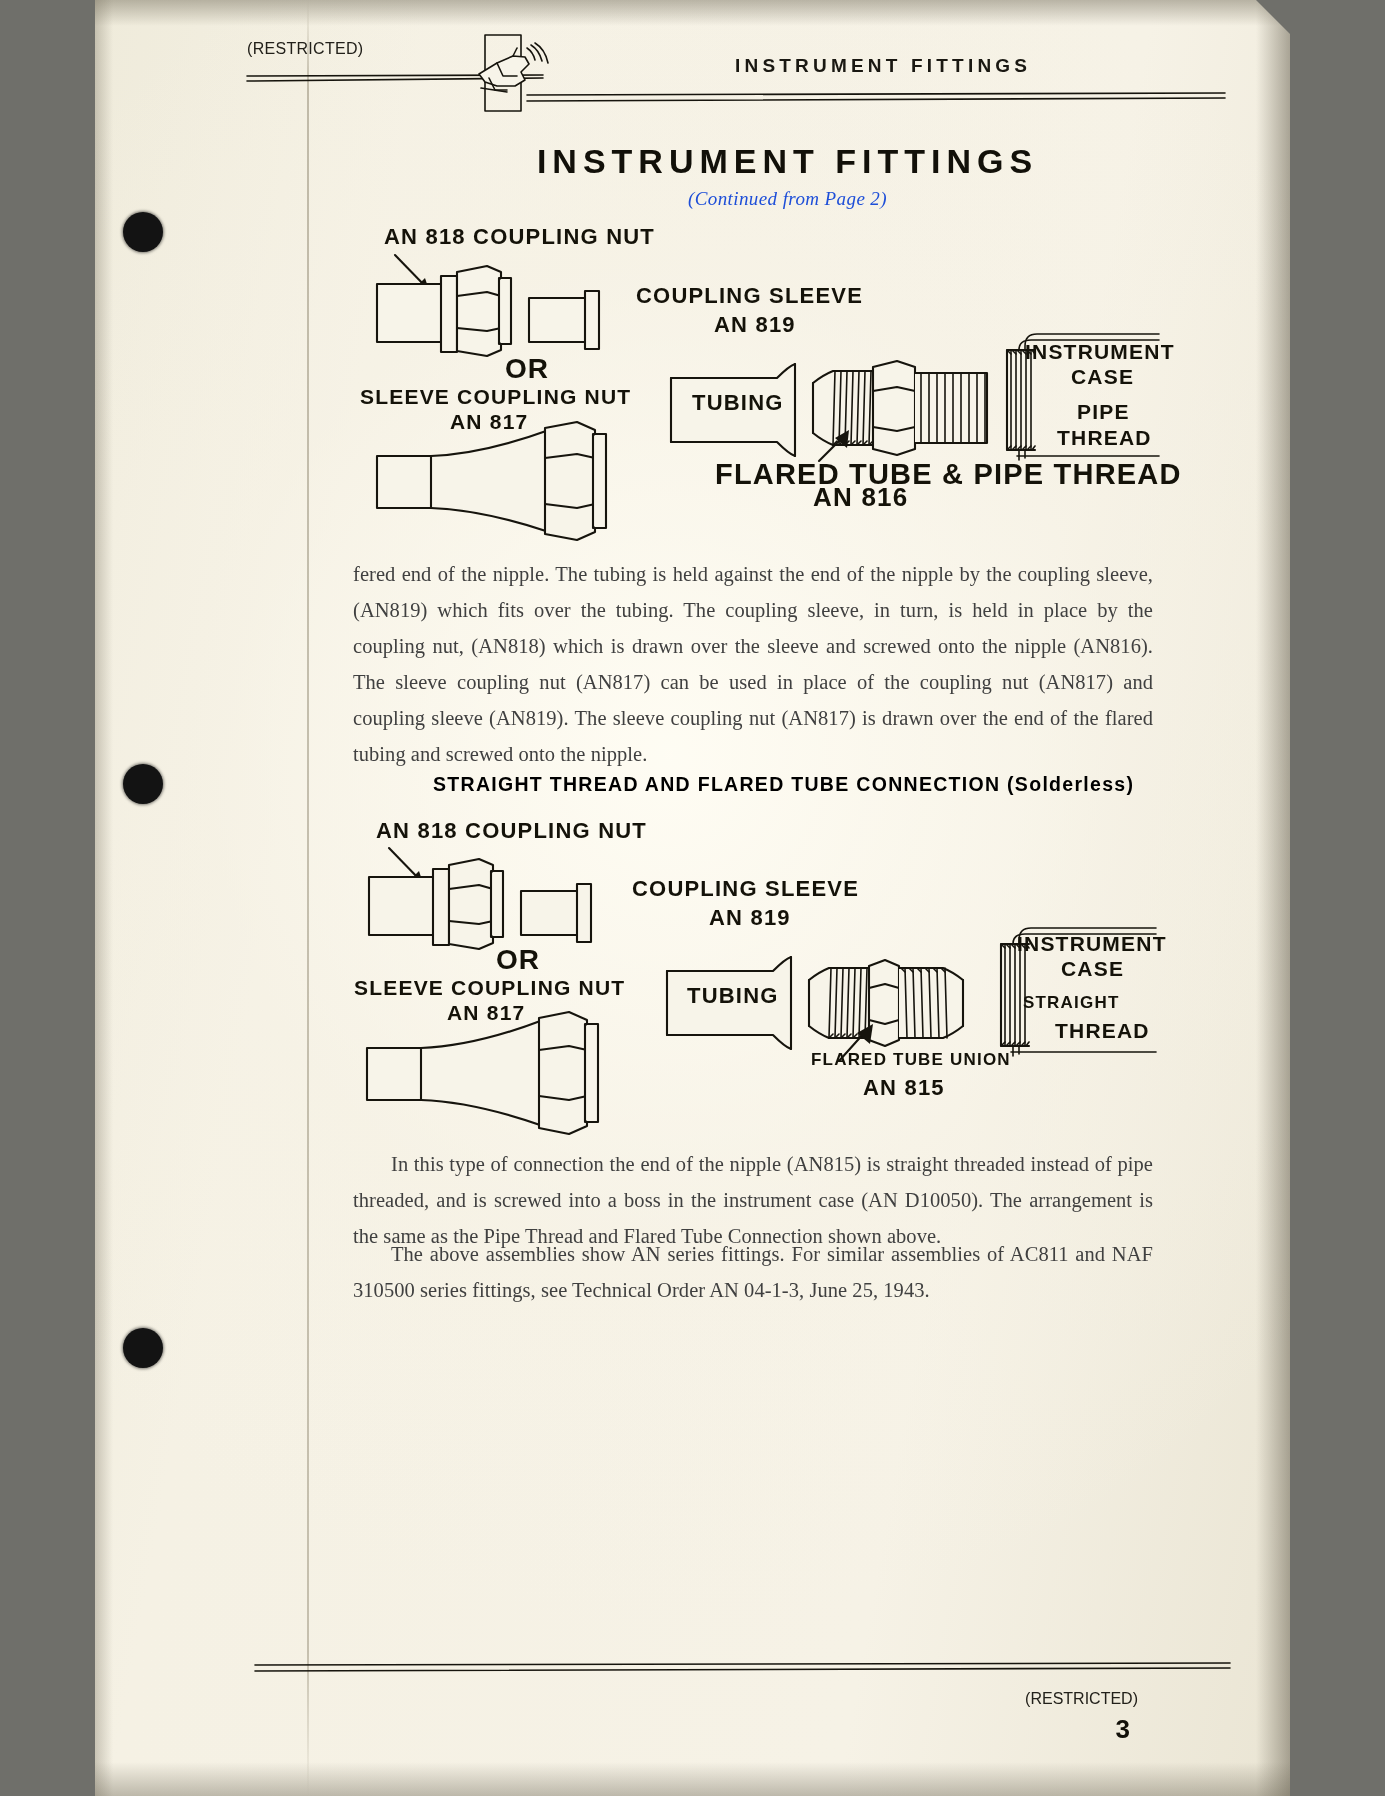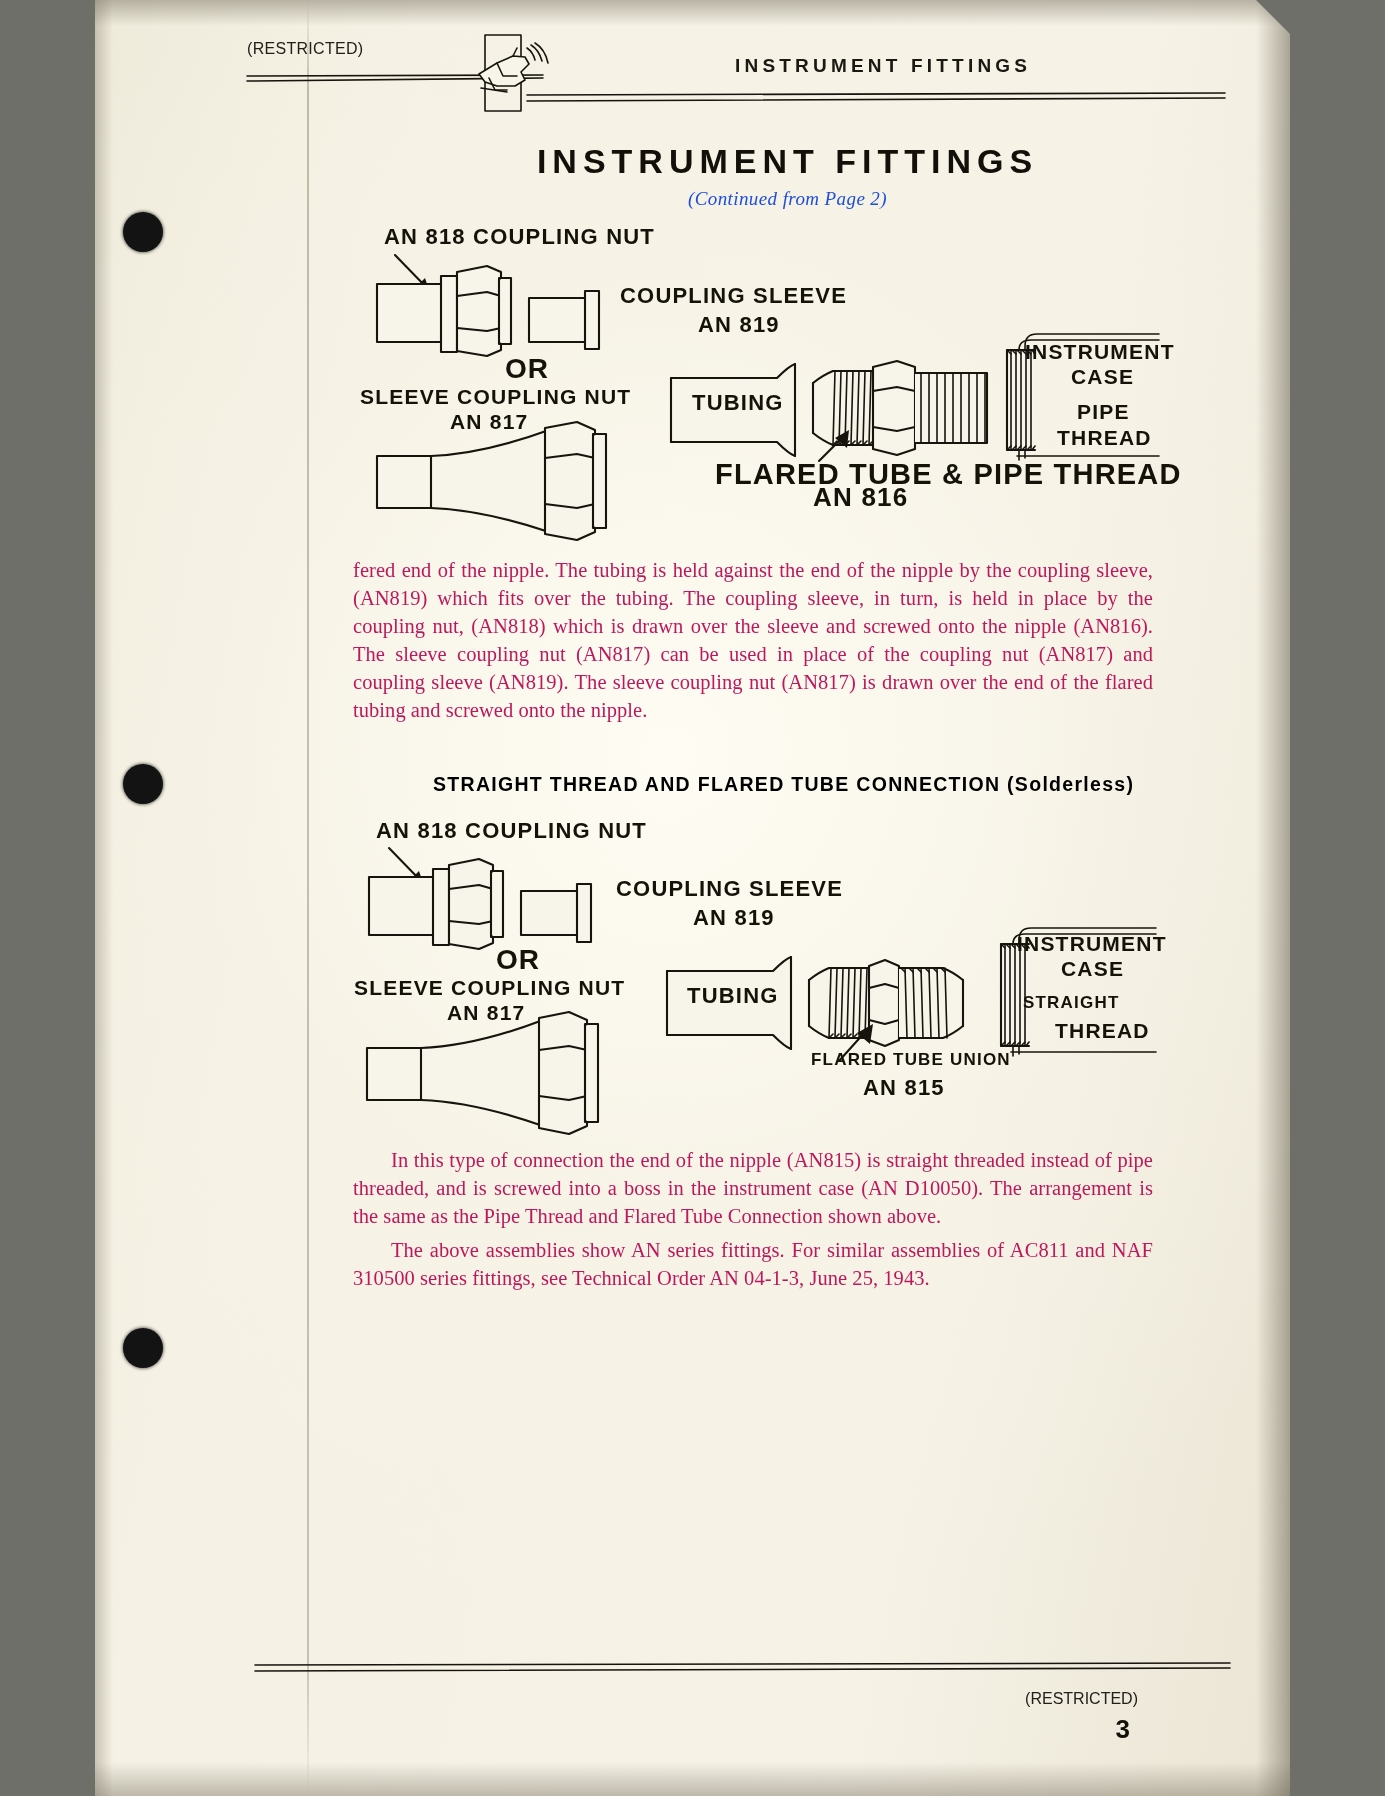--- a/index.html
+++ b/index.html
@@ -110,29 +110,29 @@
   
   .lbl {
     position: absolute;
     font-family: "Liberation Sans", sans-serif;
     font-weight: bold;
     color: #141209;
     letter-spacing: 1.2px;
     white-space: nowrap;
     line-height: 1.16;
   }
-  .lbl.c { text-align: right; }
+  .lbl.c { text-align: right; margin-left: 16px; }
 
   
   .body-para {
     position: absolute;
     font-family: "Liberation Serif", serif;
     font-size: 20.5px;
-    line-height: 28px;
-    color: #be185d;
+    line-height: 36px;
+    color: #404040;
     text-align: justify;
     letter-spacing: 0.05px;
   }
   .section-head {
     position: absolute;
     font-family: "Liberation Sans", sans-serif;
     font-weight: bold; font-size: 19.5px; letter-spacing: 1.3px;
     color: #000000;
     white-space: nowrap;
   }

